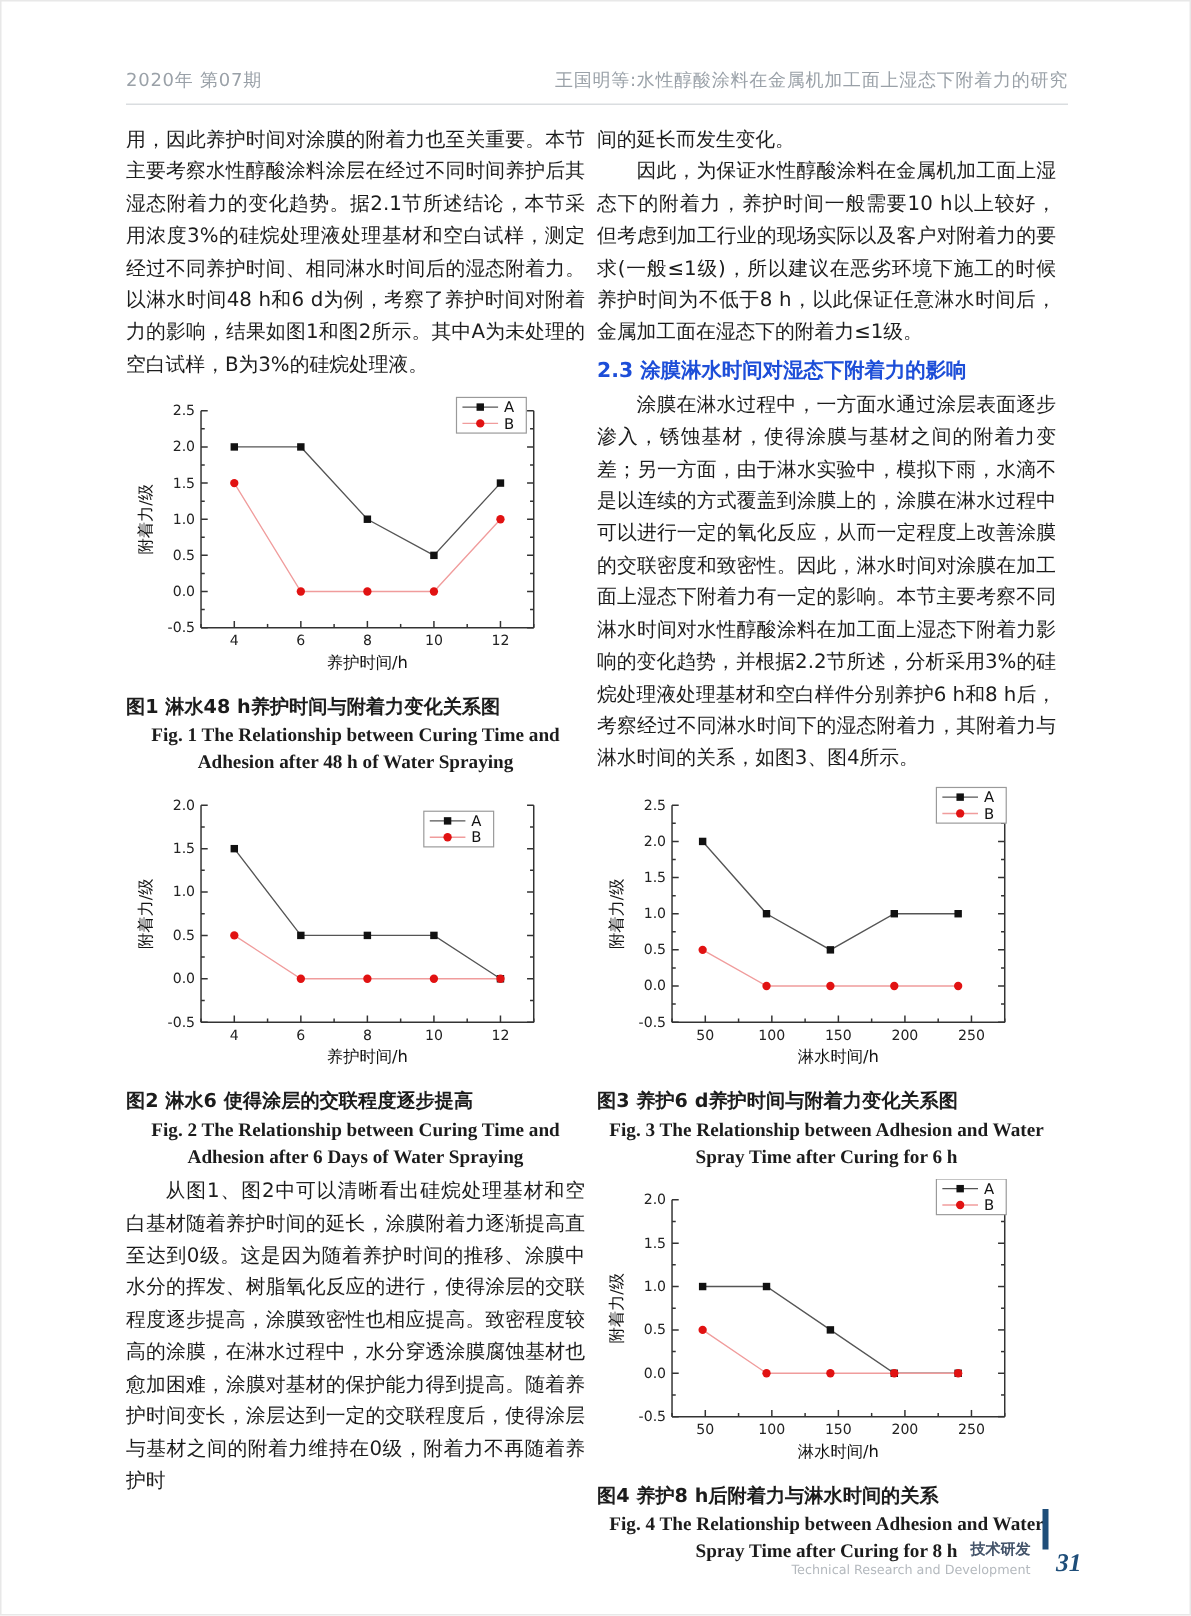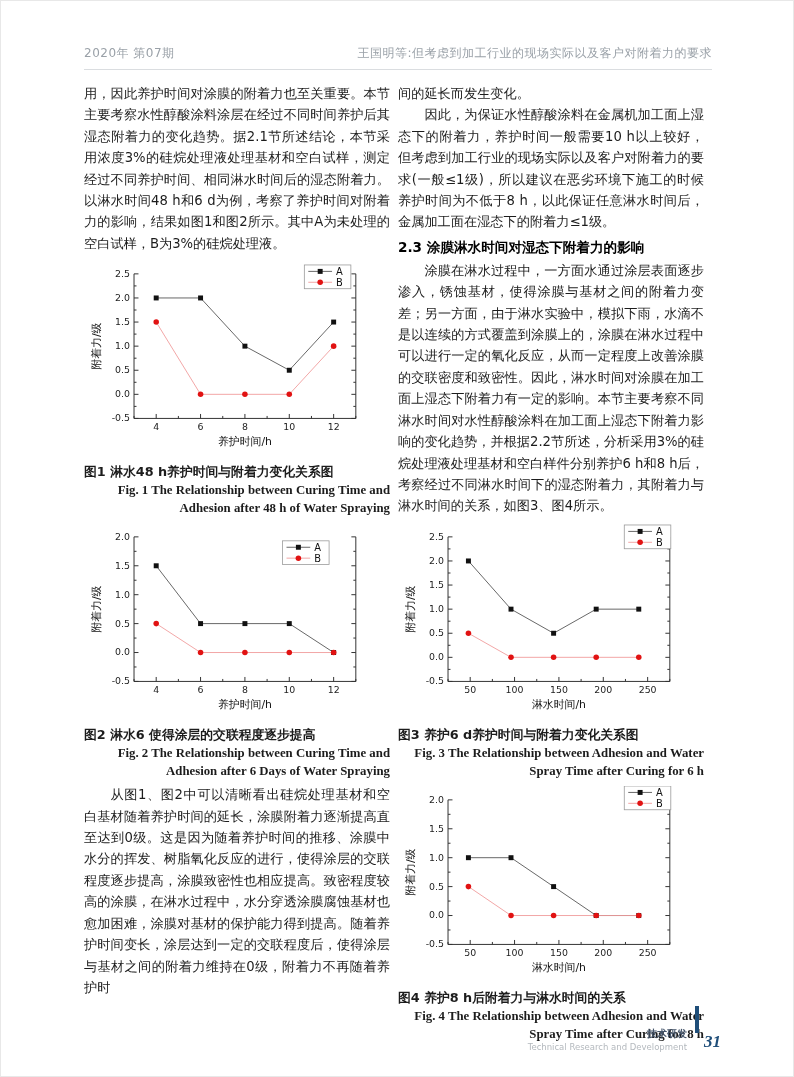--- a/index.html
+++ b/index.html
@@ -19,21 +19,21 @@
   p.body-par{margin:0;}
   .indent{text-indent:2em;}
   .section-heading{
     color:#55784f;font-weight:bold;font-size:13.6px;
     margin:4px 0 3px 0;line-height:20px;text-align:left;
   }
   .figure{margin:6px 0 4px 0;}
   .chart{width:300px;height:202px;display:block;margin:0 auto;}
   .caption-cn{font-weight:bold;font-size:12.8px;text-align:left;margin-top:1px;line-height:18px;}
   .caption-en{
-    font-weight:bold;font-size:12.8px;text-align:right;line-height:18px;
+    font-weight:bold;font-size:12.8px;text-align:center;line-height:18px;
     font-family:"Liberation Serif",serif;
   }
   .footer{
     position:absolute;right:72px;bottom:22px;
     display:flex;align-items:flex-start;
   }
   .footer-text{text-align:right;margin-right:8px;}
   .footer-cn{font-size:10px;font-weight:bold;color:#44546a;line-height:16px;margin-top:20px;}
   .footer-en{font-size:8.5px;color:#b4b9be;line-height:11px;}
   .footer-bar{width:4px;height:27px;margin-right:5px;}
@@ -42,21 +42,21 @@
     font-family:"Liberation Serif",serif;line-height:24px;margin-top:24px;
   }
 </style>
 </head>
 <body>
 
 <div class="page">
 
   <div class="header">
     <span>2020年  第07期</span>
-    <span>王国明等:但考虑到加工行业的现场实际以及客户对附着力的要求</span>
+    <span>王国明等:水性醇酸涂料在金属机加工面上湿态下附着力的研究</span>
   </div>
 
   <div class="columns">
 
     <div class="col">
       <p class="body-par">用，因此养护时间对涂膜的附着力也至关重要。本节主要考察水性醇酸涂料涂层在经过不同时间养护后其湿态附着力的变化趋势。据2.1节所述结论，本节采用浓度3%的硅烷处理液处理基材和空白试样，测定经过不同养护时间、相同淋水时间后的湿态附着力。以淋水时间48 h和6 d为例，考察了养护时间对附着力的影响，结果如图1和图2所示。其中A为未处理的空白试样，B为3%的硅烷处理液。</p>
 
       <div class="figure">
         <svg class="chart" viewBox="0 0 300 204">
             <line x1="46" y1="14" x2="46" y2="160" stroke="#333" stroke-width="1"></line>
@@ -213,21 +213,21 @@
         <div class="caption-en">Fig. 2   The Relationship between Curing Time and</div>
         <div class="caption-en">Adhesion after 6 Days of Water Spraying</div>
       </div>
 
       <p class="body-par indent">从图1、图2中可以清晰看出硅烷处理基材和空白基材随着养护时间的延长，涂膜附着力逐渐提高直至达到0级。这是因为随着养护时间的推移、涂膜中水分的挥发、树脂氧化反应的进行，使得涂层的交联程度逐步提高，涂膜致密性也相应提高。致密程度较高的涂膜，在淋水过程中，水分穿透涂膜腐蚀基材也愈加困难，涂膜对基材的保护能力得到提高。随着养护时间变长，涂层达到一定的交联程度后，使得涂层与基材之间的附着力维持在0级，附着力不再随着养护时</p>
     </div>
 
     <div class="col">
       <p class="body-par">间的延长而发生变化。</p>
       <p class="body-par indent">因此，为保证水性醇酸涂料在金属机加工面上湿态下的附着力，养护时间一般需要10 h以上较好，但考虑到加工行业的现场实际以及客户对附着力的要求(一般≤1级)，所以建议在恶劣环境下施工的时候养护时间为不低于8 h，以此保证任意淋水时间后，金属加工面在湿态下的附着力≤1级。</p>
-      <div class="section-heading" style="color: #000000;">2.3  涂膜淋水时间对湿态下附着力的影响</div>
+      <div class="section-heading" style="color: #1d4ed8;">2.3  涂膜淋水时间对湿态下附着力的影响</div>
       <p class="body-par indent">涂膜在淋水过程中，一方面水通过涂层表面逐步渗入，锈蚀基材，使得涂膜与基材之间的附着力变差；另一方面，由于淋水实验中，模拟下雨，水滴不是以连续的方式覆盖到涂膜上的，涂膜在淋水过程中可以进行一定的氧化反应，从而一定程度上改善涂膜的交联密度和致密性。因此，淋水时间对涂膜在加工面上湿态下附着力有一定的影响。本节主要考察不同淋水时间对水性醇酸涂料在加工面上湿态下附着力影响的变化趋势，并根据2.2节所述，分析采用3%的硅烷处理液处理基材和空白样件分别养护6 h和8 h后，考察经过不同淋水时间下的湿态附着力，其附着力与淋水时间的关系，如图3、图4所示。</p>
 
       <div class="figure">
         <svg class="chart" viewBox="0 0 300 204">
             <line x1="46" y1="14" x2="46" y2="160" stroke="#333" stroke-width="1"></line>
             <line x1="46" y1="160" x2="270" y2="160" stroke="#333" stroke-width="1"></line>
             <line x1="270" y1="14" x2="270" y2="160" stroke="#333" stroke-width="1"></line>
             <line x1="46" y1="160" x2="50.5" y2="160" stroke="#333" stroke-width="1"></line>
             <line x1="270" y1="160" x2="265.5" y2="160" stroke="#333" stroke-width="1"></line>
             <text x="42" y="163" text-anchor="end" font-size="9.5" fill="#222">-0.5</text>

